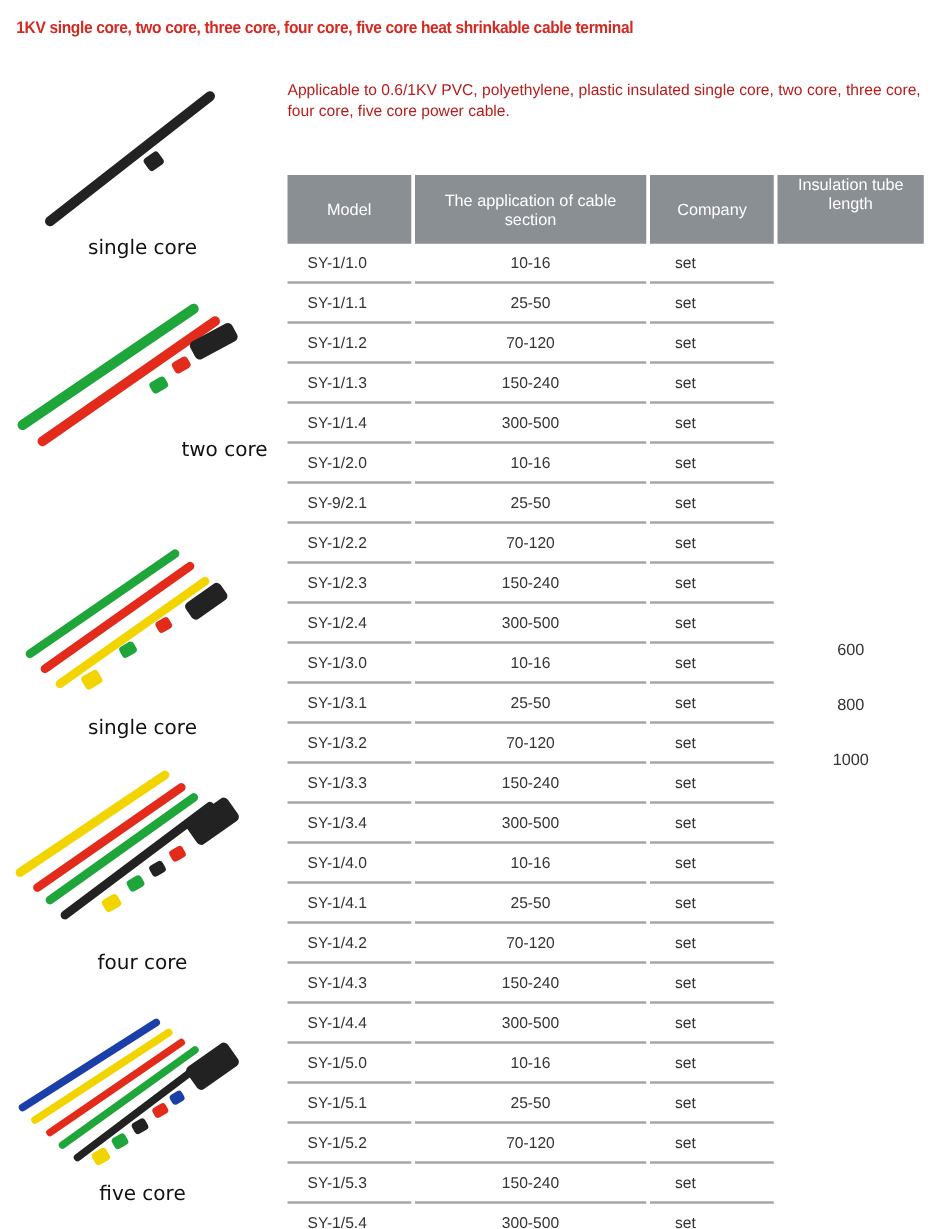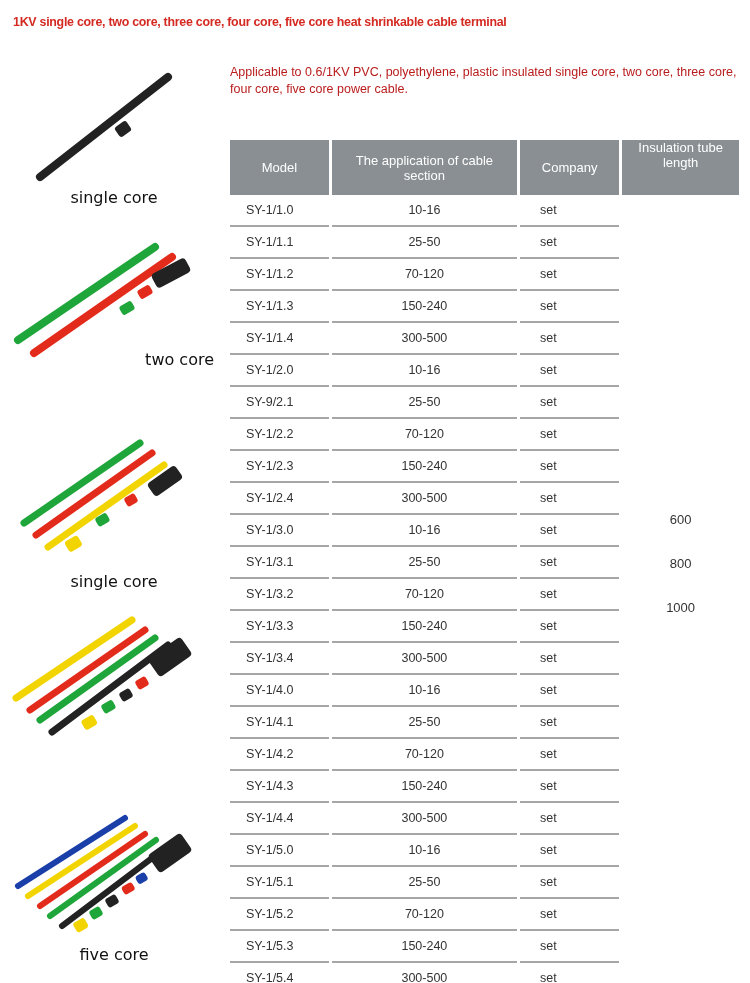--- a/index.html
+++ b/index.html
@@ -60,20 +60,21 @@
     <line x1="16" y1="88" x2="132" y2="10" stroke="#f2d500" stroke-width="7" stroke-linecap="round"></line>
     <line x1="30" y1="100" x2="145" y2="20" stroke="#e32b1b" stroke-width="7" stroke-linecap="round"></line>
     <line x1="40" y1="110" x2="155" y2="28" stroke="#1fa63a" stroke-width="7" stroke-linecap="round"></line>
     <line x1="52" y1="122" x2="168" y2="35" stroke="#222" stroke-width="7" stroke-linecap="round"></line>
     <rect x="150" y="36" width="40" height="22" rx="4" fill="#222" transform="rotate(-35 170 47)"></rect>
     <rect x="136" y="68" width="12" height="10" rx="3" fill="#e32b1b" transform="rotate(-30 142 73)"></rect>
     <rect x="120" y="80" width="12" height="10" rx="3" fill="#222" transform="rotate(-30 126 85)"></rect>
     <rect x="102" y="92" width="13" height="10" rx="3" fill="#1fa63a" transform="rotate(-30 108 97)"></rect>
     <rect x="82" y="107" width="14" height="11" rx="3" fill="#f2d500" transform="rotate(-30 89 112)"></rect>
   </svg>
+  <div class="label" style="top:150px;">four core</div>
 </div>
 
 <div class="product" style="top:810px;height:170px;">
   <svg width="220" height="125">
     <line x1="18" y1="76" x2="125" y2="8" stroke="#1a3fa8" stroke-width="6" stroke-linecap="round"></line>
     <line x1="28" y1="86" x2="135" y2="16" stroke="#f2d500" stroke-width="6" stroke-linecap="round"></line>
     <line x1="40" y1="96" x2="145" y2="24" stroke="#e32b1b" stroke-width="6" stroke-linecap="round"></line>
     <line x1="50" y1="106" x2="156" y2="30" stroke="#1fa63a" stroke-width="6" stroke-linecap="round"></line>
     <line x1="62" y1="116" x2="168" y2="36" stroke="#222" stroke-width="6" stroke-linecap="round"></line>
     <rect x="150" y="32" width="40" height="22" rx="4" fill="#222" transform="rotate(-35 170 43)"></rect>

